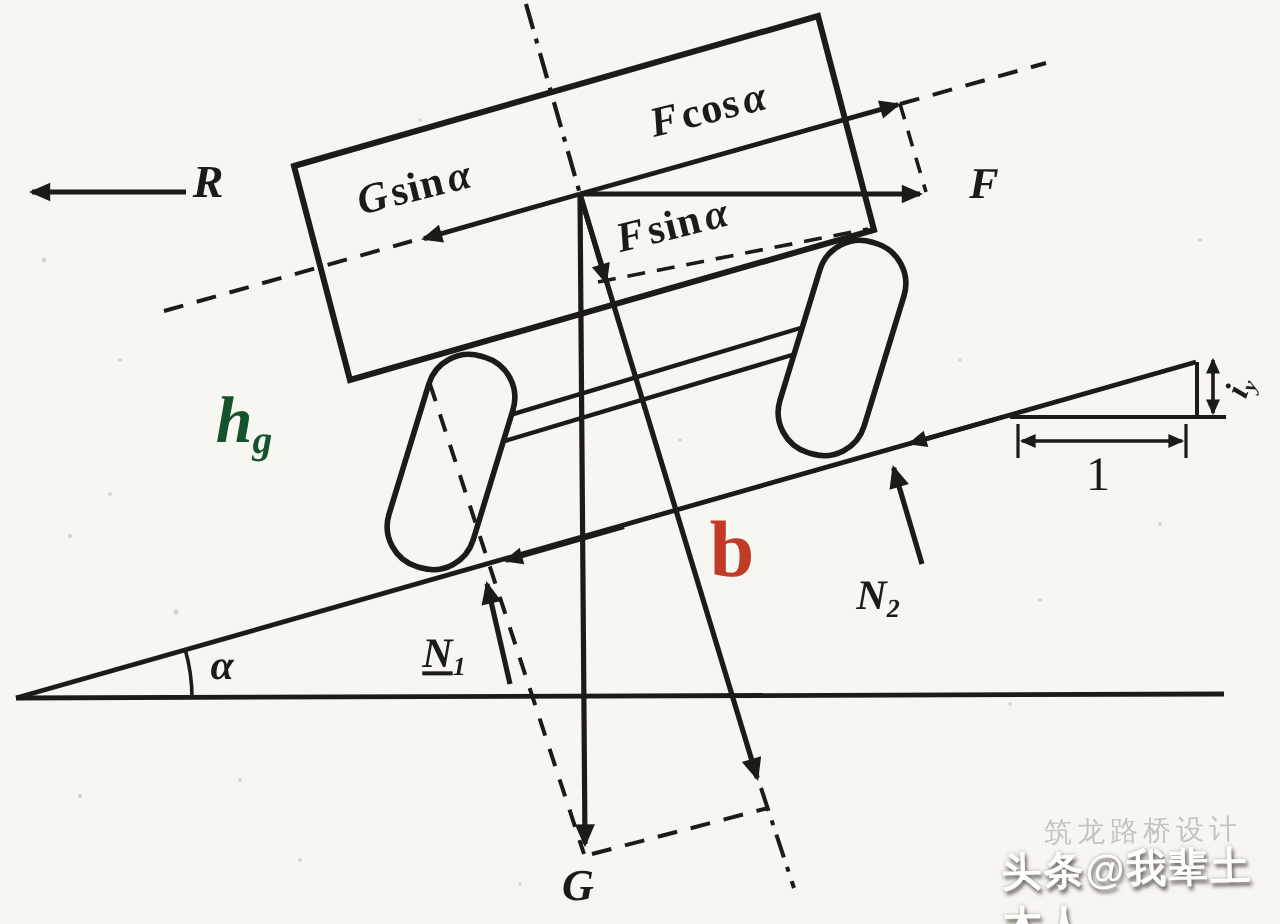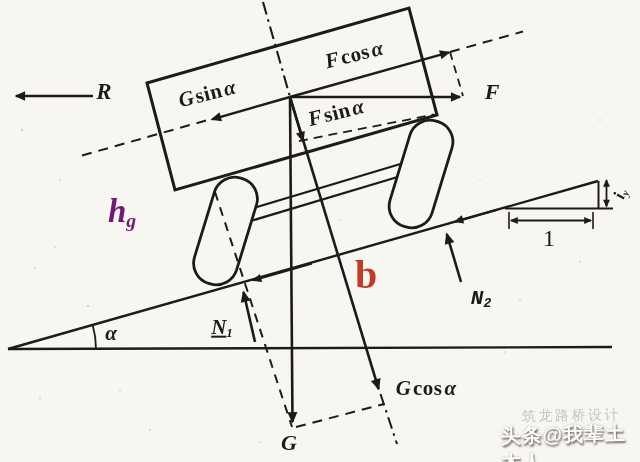--- a/index.html
+++ b/index.html
@@ -12,21 +12,21 @@
   .lbl{
     position:absolute;transform:translate(-50%,-50%);
     color:#1d1b19;white-space:nowrap;line-height:1;
     font-family:"Liberation Serif",serif;
   }
   .it{font-style:italic;}
   .fn{font-style:normal;letter-spacing:.5px;margin:0 2px;}
   .sub{font-size:.62em;vertical-align:-.28em;font-style:italic;}
   .form{font-size:21px;font-style:italic;font-weight:600;}
   .rot{transform:translate(-50%,-50%) rotate(-14deg);}
-  .red{color:#701a75;}
+  .red{color:#14532d;}
   .wm-ghost{
     position:absolute;left:522px;top:407px;font-size:14px;letter-spacing:2.5px;
     color:#9b9b98;opacity:.55;font-family:"Liberation Sans",sans-serif;
     transform:rotate(-1deg);
   }
   .wm-main{
     position:absolute;left:501px;top:421px;font-size:20px;font-weight:700;
     color:#fdfdfc;letter-spacing:1px;transform:rotate(-1.5deg);
     text-shadow:1px 2px 2px rgba(95,90,85,.85),0 0 2px rgba(130,125,120,.6);
     font-family:"Liberation Sans",sans-serif;
@@ -139,31 +139,28 @@
   </div>
 
   <div class="lbl form" style="left:111px;top:333px;">
     <span class="it">α</span>
   </div>
 
   <div class="lbl form" style="left:222px;top:328px;text-decoration:underline;">
     <span class="it">N</span><span class="sub">1</span>
   </div>
 
-  <div class="lbl form" style="left:481px;top:299px;font-family:Liberation Mono, monospace;">
+  <div class="lbl form" style="left:439px;top:299px;">
     <span class="it">N</span><span class="sub">2</span>
   </div>
 
   <div class="lbl form" style="left:289px;top:443px;font-size:22px;">
     <span class="it">G</span>
   </div>
 
-  <div class="lbl form" style="left:426px;top:388px;">
-    <span class="it">G</span><span class="fn">cos</span><span class="it">α</span>
-  </div>
 
   <div class="lbl form" style="left:621px;top:194px;font-size:17px;transform:translate(-50%,-50%) rotate(-70deg);">
     <span class="it">i</span><span class="sub">y</span>
   </div>
 
   <div class="lbl" style="left:549px;top:238px;font-size:24px;">
     <span>1</span>
   </div>
 
   <div class="wm-ghost">筑龙路桥设计</div>

